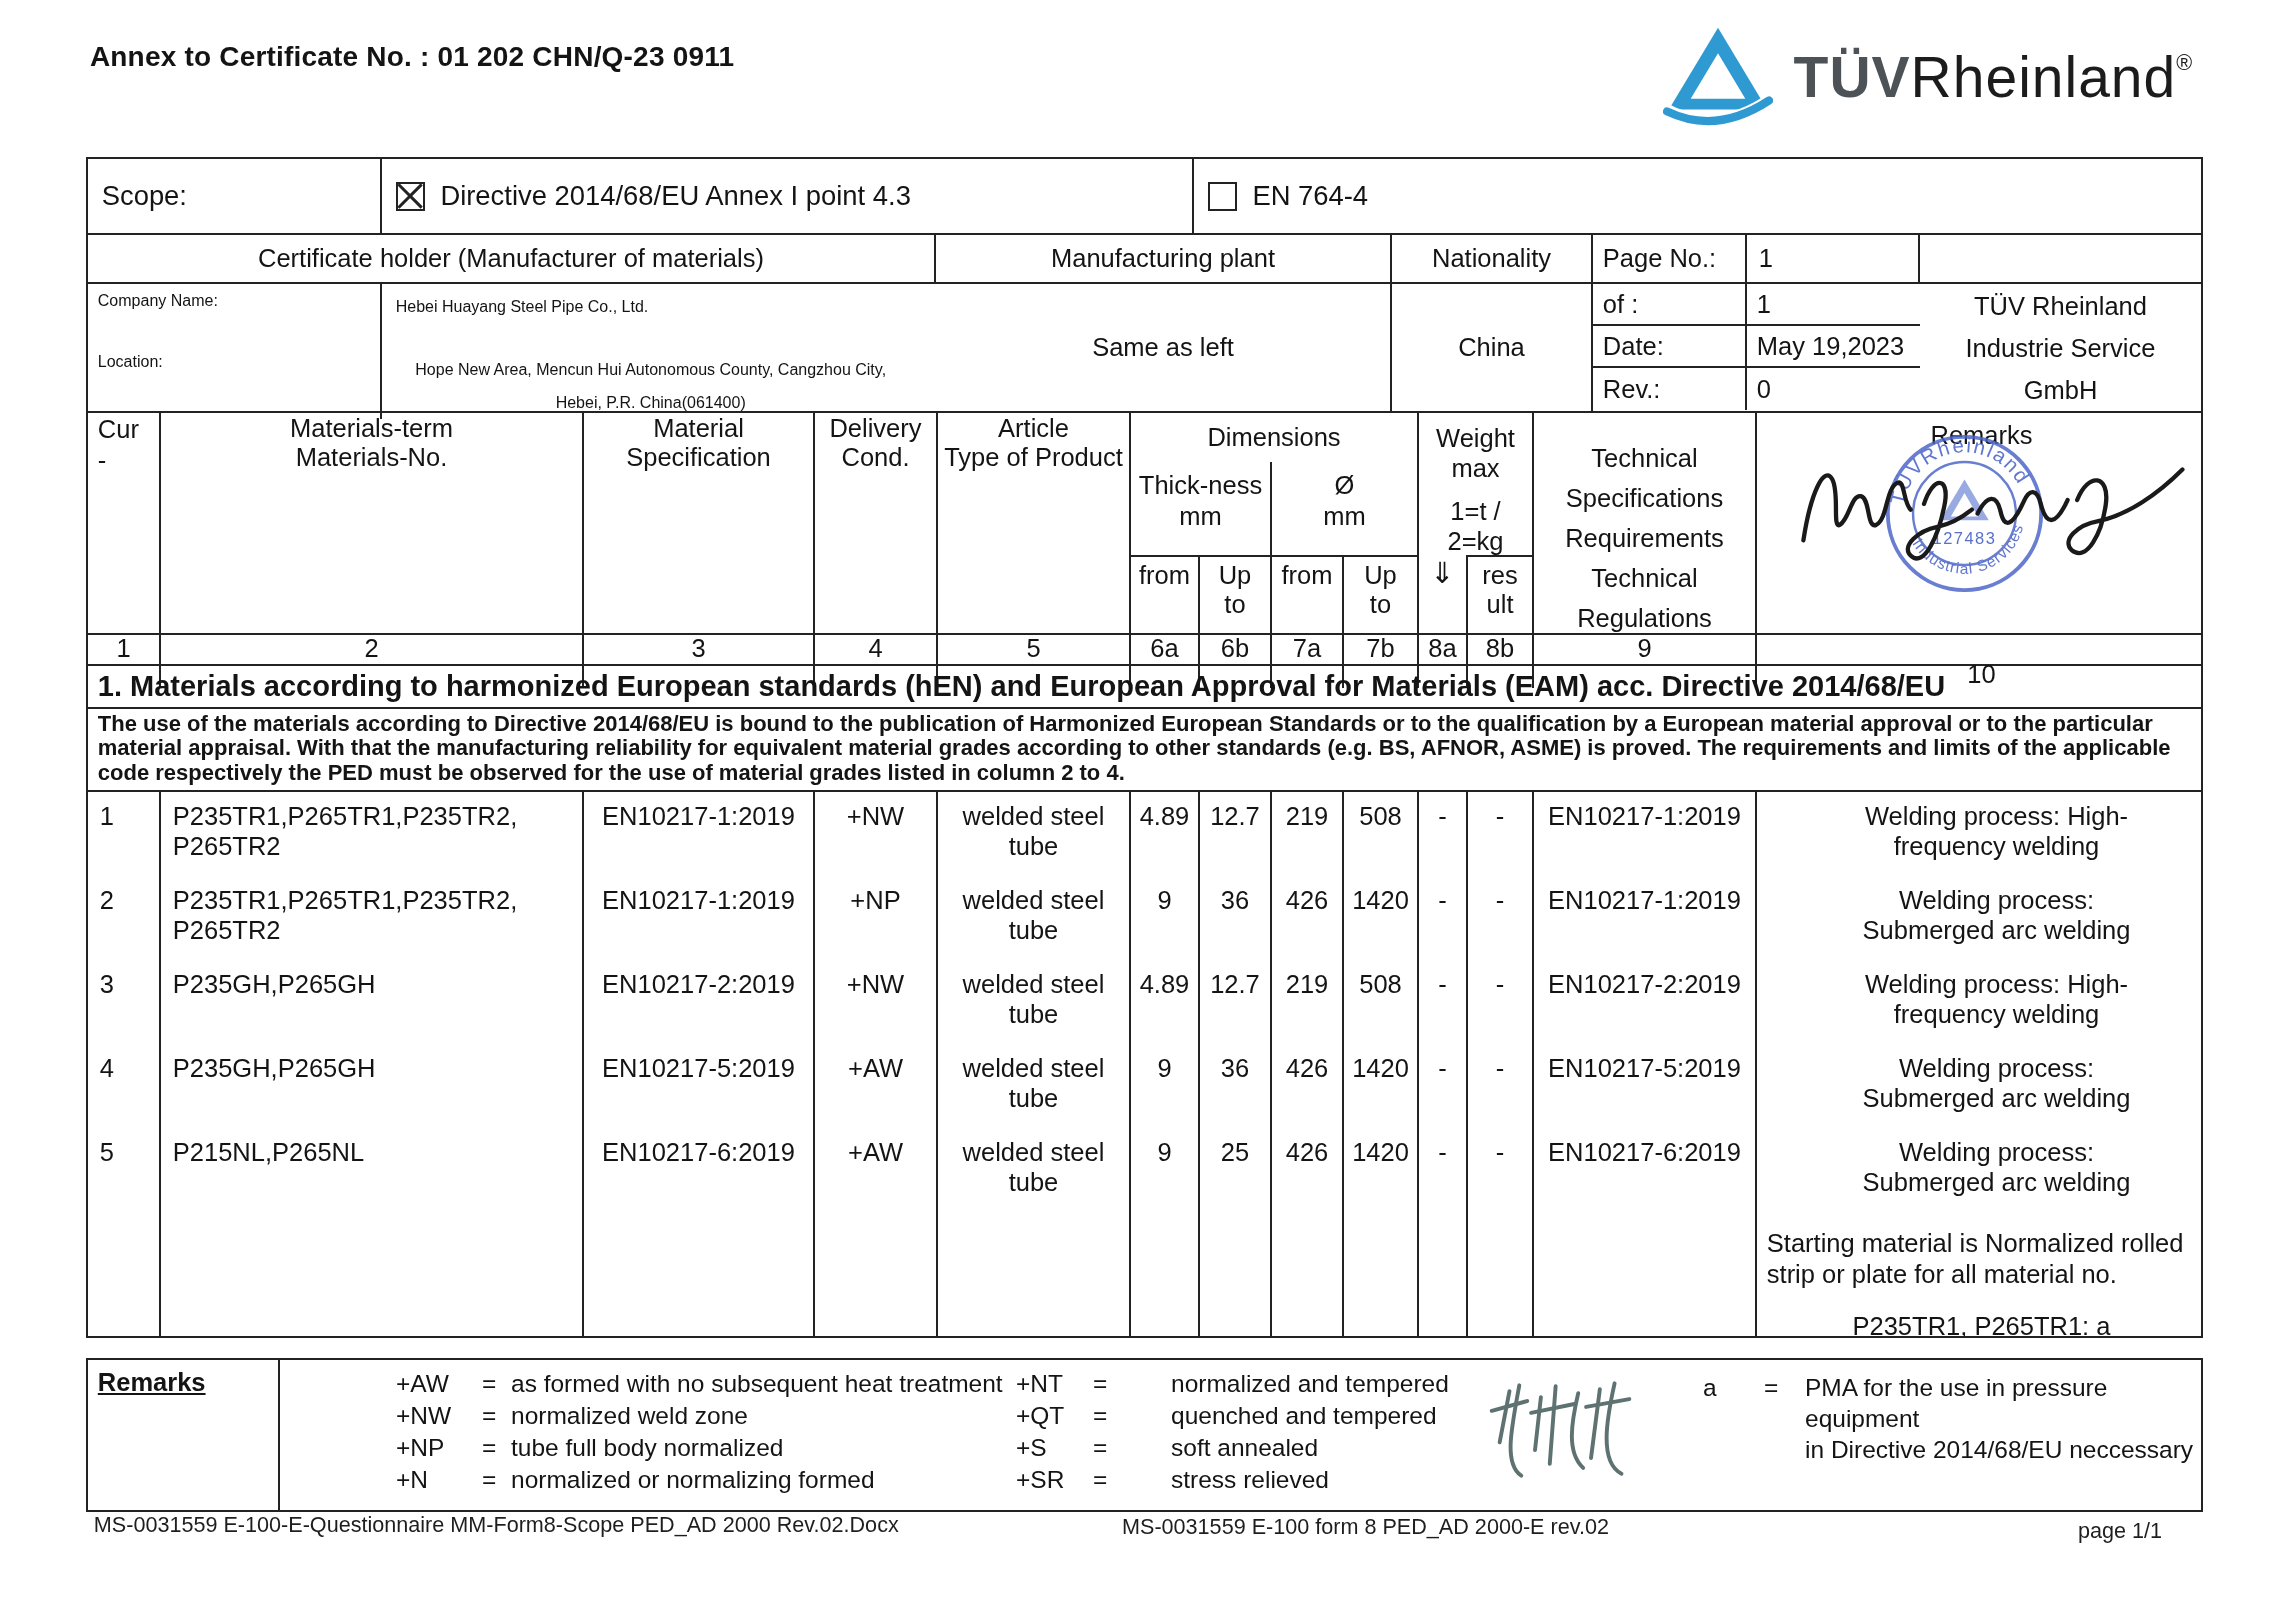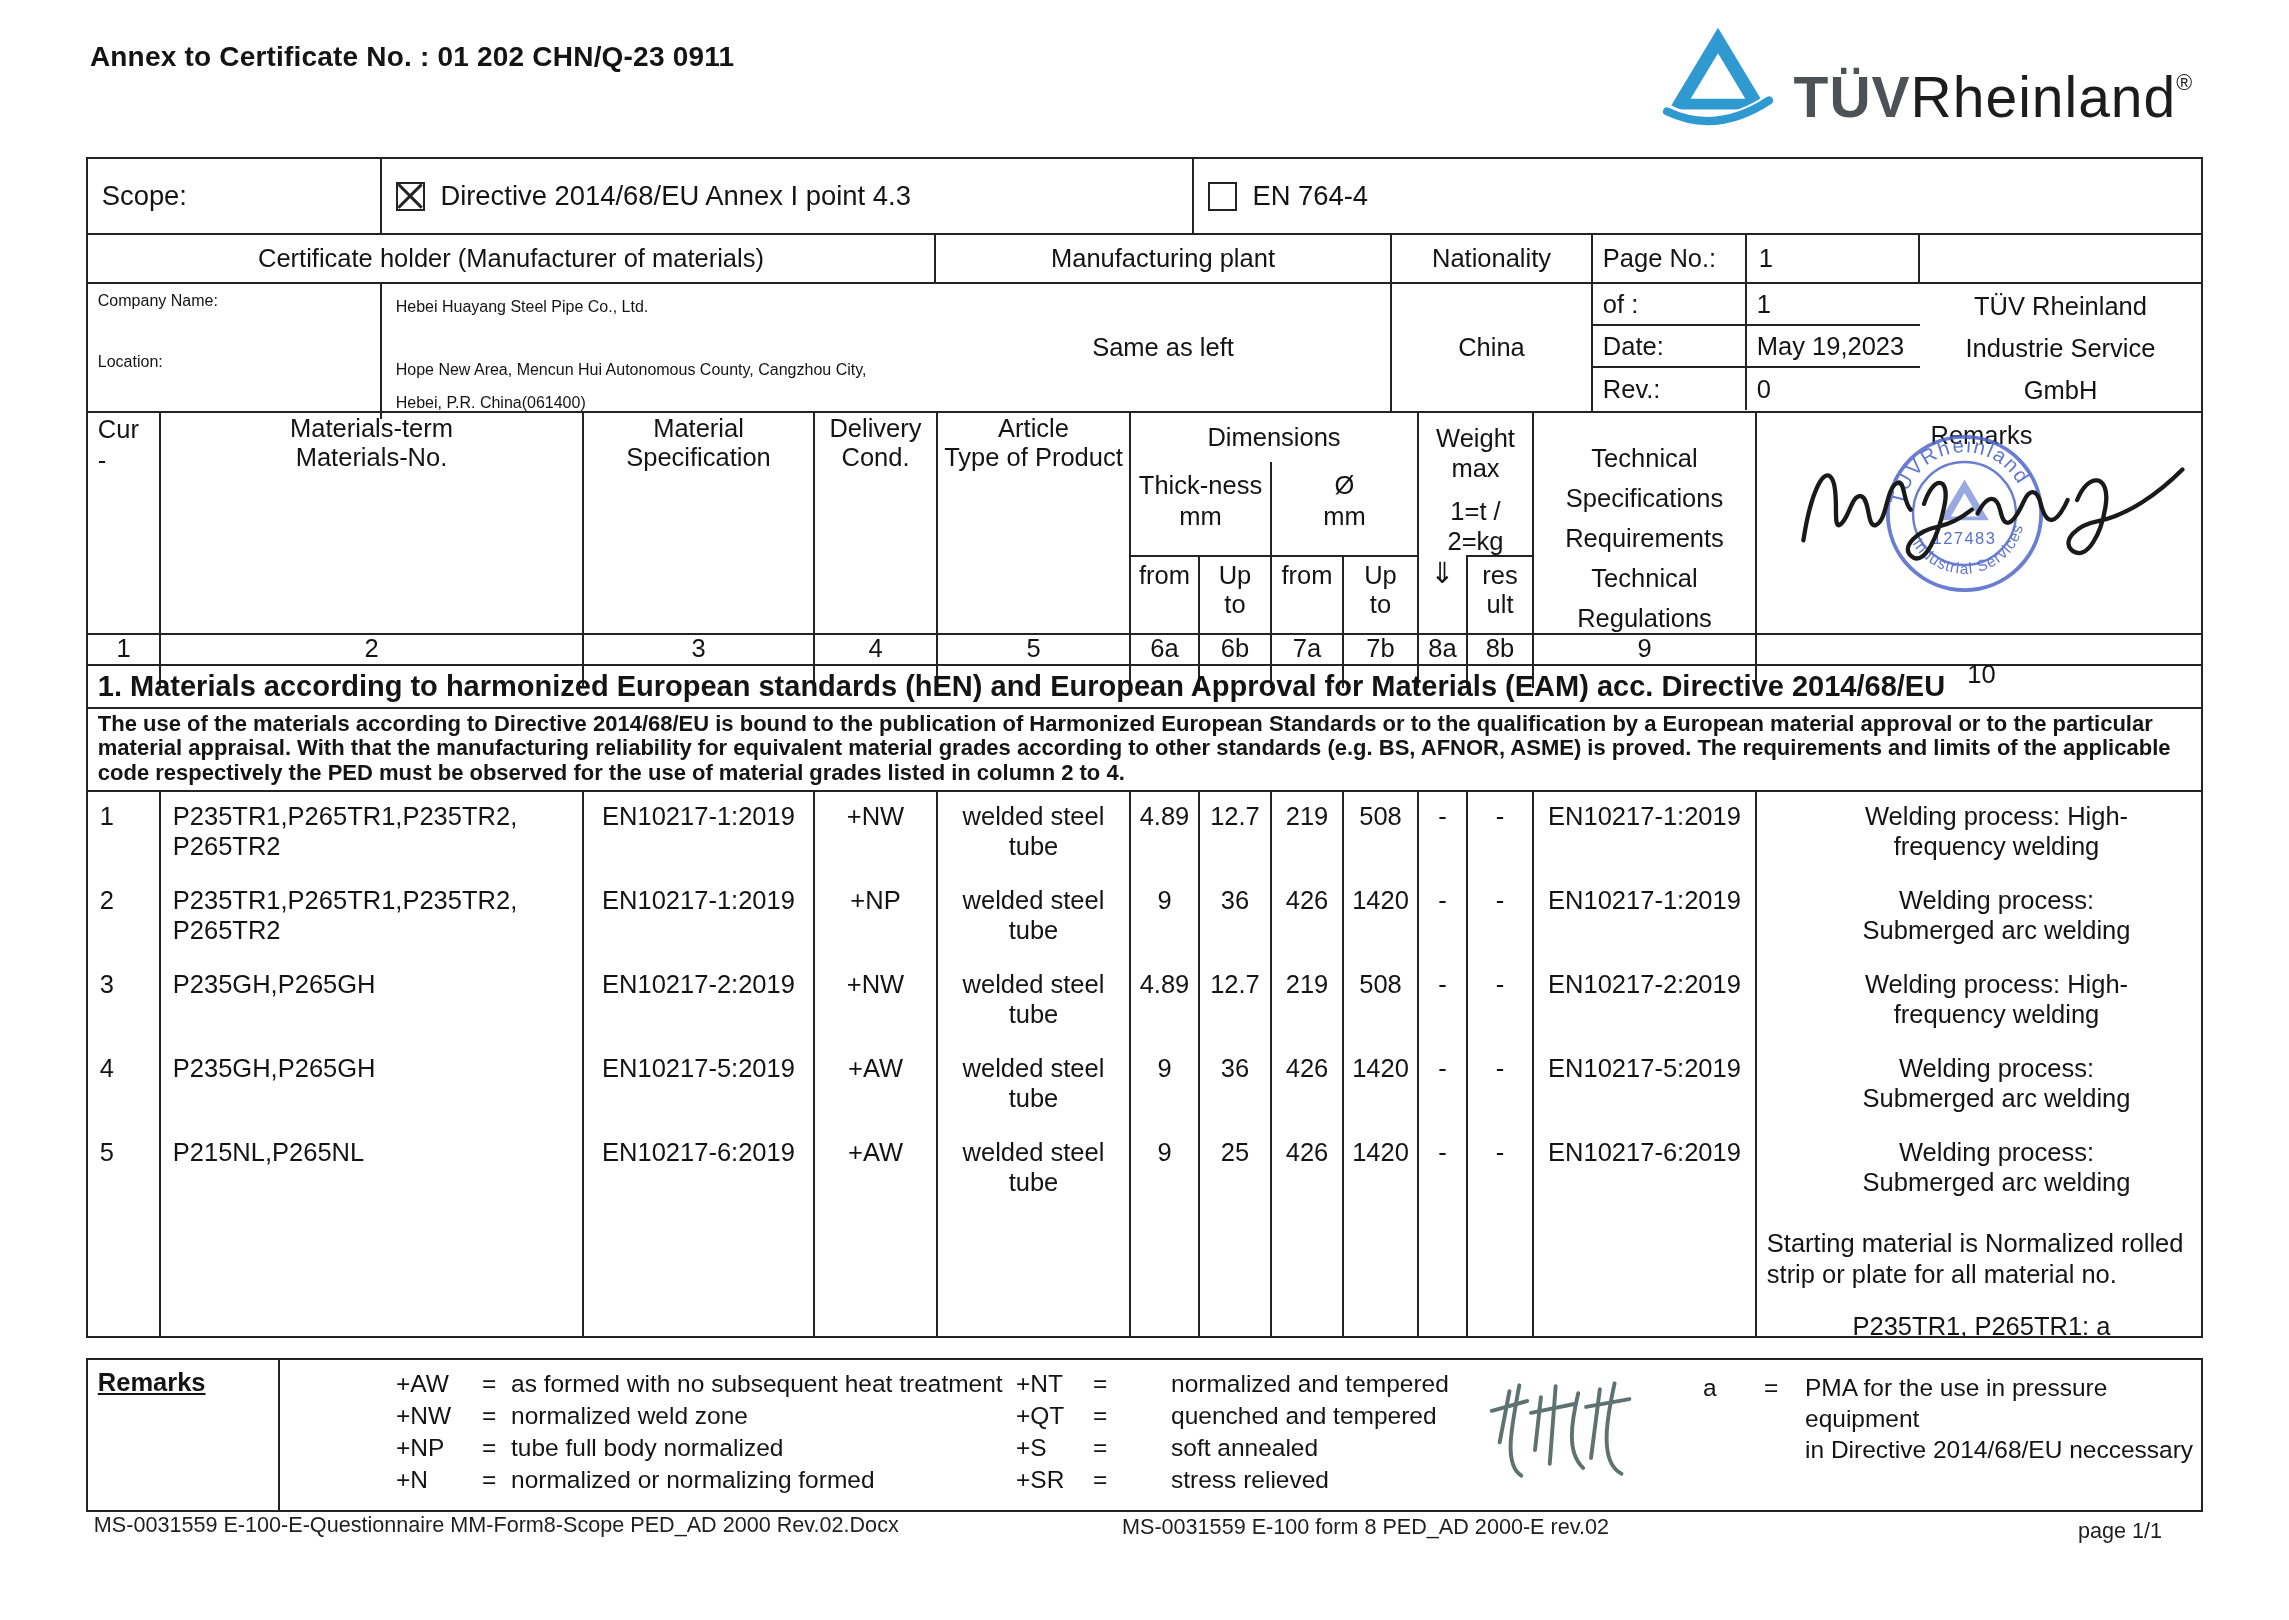--- a/index.html
+++ b/index.html
@@ -2,21 +2,21 @@
 <html><head>
 <meta charset="utf-8">
 <style>
   html,body { margin:0; padding:0; background:#ffffff; }
   body { font-family:"Liberation Sans","DejaVu Sans",sans-serif; color:#141414; }
   .page { position:relative; width:2290px; height:1620px; background:#fff; overflow:hidden; }
 
   
   .hdr { position:absolute; top:23.5px; left:86px; width:2117px; height:108px; }
   .annex-title { position:absolute; left:3.9px; top:17.6px; font-size:28px; font-weight:700; letter-spacing:0.2px; }
-  .logo { position:absolute; right:9.8px; top:0; display:flex; align-items:flex-end; gap:21px; }
+  .logo { position:absolute; right:9.8px; top:0; display:flex; align-items:center; gap:21px; }
   .logo-text { font-size:57px; letter-spacing:1px; white-space:nowrap; }
   .logo-tuv { font-weight:700; color:#4d5257; }
   .logo-rh { font-weight:400; color:#1c1c1c; }
   .logo-reg { font-size:21.6px; vertical-align:27.4px; color:#1c1c1c; }
 
   
   .frame { position:absolute; top:157px; left:86px; width:2117px; border:2.9px solid #232323; box-sizing:border-box; background:#fff; }
 
   
   .scope-row { display:grid; grid-template-columns:294px 812px 390px auto; height:74px; border-bottom:2.9px solid #232323; }
@@ -145,21 +145,21 @@
       <div class="hc hb" style="display:flex;align-items:center;padding-left:11.8px;">1</div>
       <div class="hc hb" style="border-right:none;"></div>
 
       <div class="company-block">
         <div class="company-labels">
           <div class="lbl-row">Company Name:</div>
           <div>Location:</div>
         </div>
         <div class="company-vals">
           <div class="lbl-row" style="line-height:29px;">Hebei Huayang Steel Pipe Co., Ltd.</div>
-          <div style="max-width:510px;">Hope New Area, Mencun Hui Autonomous County, Cangzhou City, Hebei, P.R. China(061400)</div>
+          <div style="max-width:510px;text-align:center;">Hope New Area, Mencun Hui Autonomous County, Cangzhou City, Hebei, P.R. China(061400)</div>
         </div>
       </div>
       <div class="hc center">Same as left</div>
       <div class="hc center">China</div>
       <div class="rightblock thickL">
         <div class="rb">of :</div>
         <div class="rb val">1</div>
         <div class="rb">Date:</div>
         <div class="rb val">May 19,2023</div>
         <div class="rb noB">Rev.:</div>

